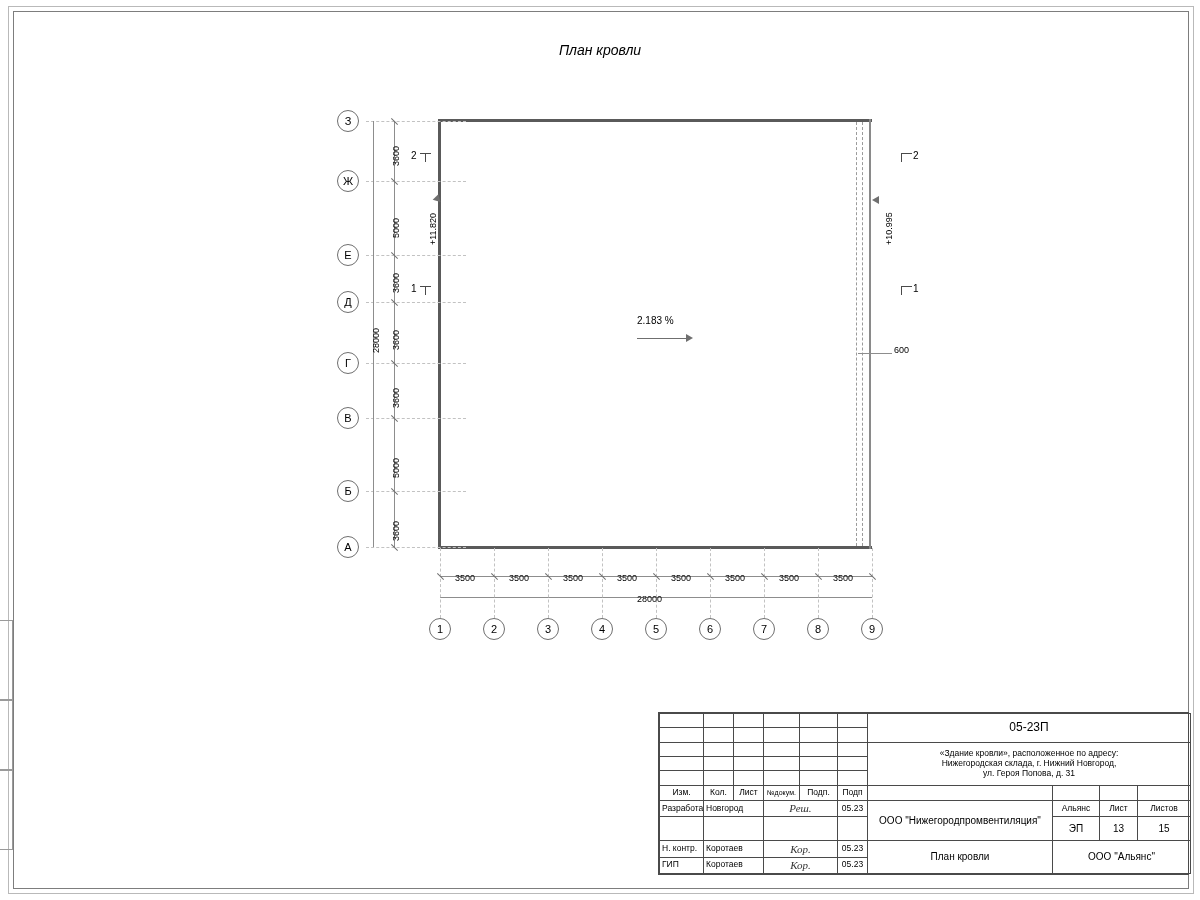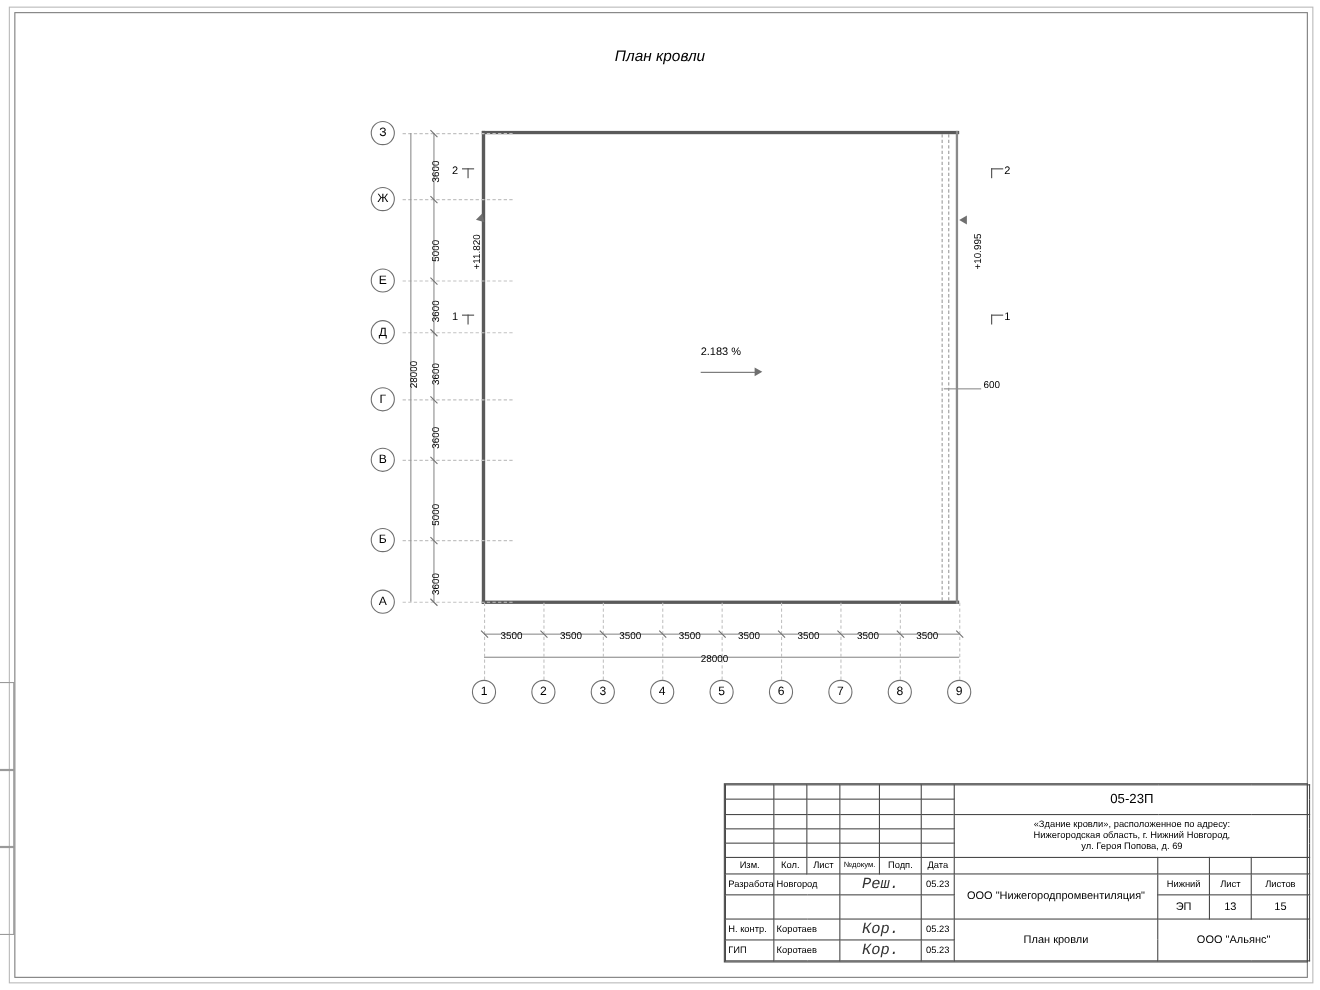--- a/index.html
+++ b/index.html
@@ -205,23 +205,23 @@
     font-size: 8.5px;
     text-align: center;
     vertical-align: middle;
     line-height: 1.15;
     overflow: hidden;
   }
   .stamp td.l { text-align: left; }
   .stamp td.big { font-size: 12px; }
   .stamp td.mid { font-size: 10px; }
   .stamp .sig {
-    font-family: Liberation Mono, monospace;
+    font-family: Liberation Serif, serif;
     font-style: italic;
-    font-size: 14px;
+    font-size: 11px;
     color: #333;
   }
 </style>
 </head>
 <body>
 
 <div class="sheet">
 
   <div class="frame-outer"></div>
   <div class="frame-inner"></div>
@@ -390,22 +390,22 @@
       </tr>
       <tr style="height:12px">
         <td></td>
         <td></td>
         <td></td>
         <td></td>
         <td></td>
         <td></td>
         <td rowspan="3" colspan="4">
           <div>«Здание кровли», расположенное по адресу:</div>
-          <div>Нижегородская область, г. Нижний Новгород,</div>
-          <div>ул. Героя Попова, д. 69</div>
+          <div>Нижегородская склада, г. Нижний Новгород,</div>
+          <div>ул. Героя Попова, д. 31</div>
         </td>
       </tr>
       <tr style="height:12px">
         <td></td>
         <td></td>
         <td></td>
         <td></td>
         <td></td>
         <td></td>
       </tr>
@@ -416,33 +416,33 @@
         <td></td>
         <td></td>
         <td></td>
       </tr>
       <tr style="height:13px">
         <td>Изм.</td>
         <td>Кол.</td>
         <td>Лист</td>
         <td style="font-size:7px">№докум.</td>
         <td>Подп.</td>
-        <td>Дата</td>
+        <td>Подп</td>
         <td></td>
         <td></td>
         <td></td>
         <td></td>
       </tr>
       <tr style="height:13px">
         <td class="l">Разработал</td>
         <td class="l" colspan="2">Новгород</td>
         <td class="sig" colspan="2">Реш.</td>
         <td>05.23</td>
         <td class="mid" rowspan="2">ООО "Нижегородпромвентиляция"</td>
-        <td>Нижний</td>
+        <td>Альянс</td>
         <td>Лист</td>
         <td>Листов</td>
       </tr>
       <tr style="height:20px">
         <td class="l"></td>
         <td class="l" colspan="2"></td>
         <td class="sig" colspan="2"></td>
         <td></td>
         <td class="mid">ЭП</td>
         <td class="mid">13</td>

